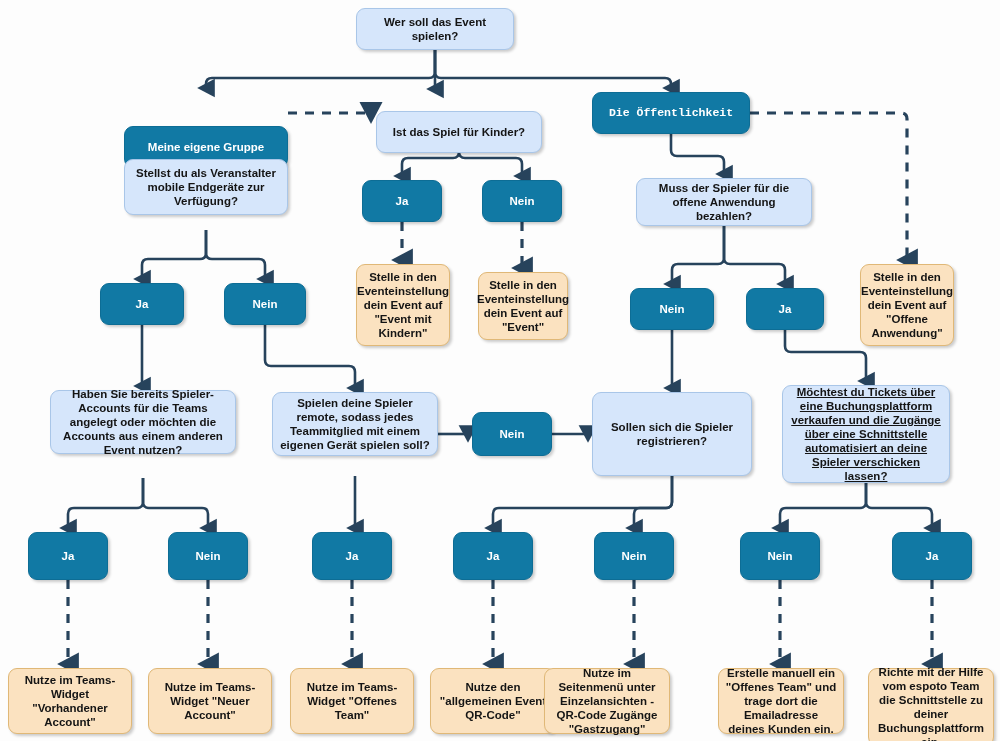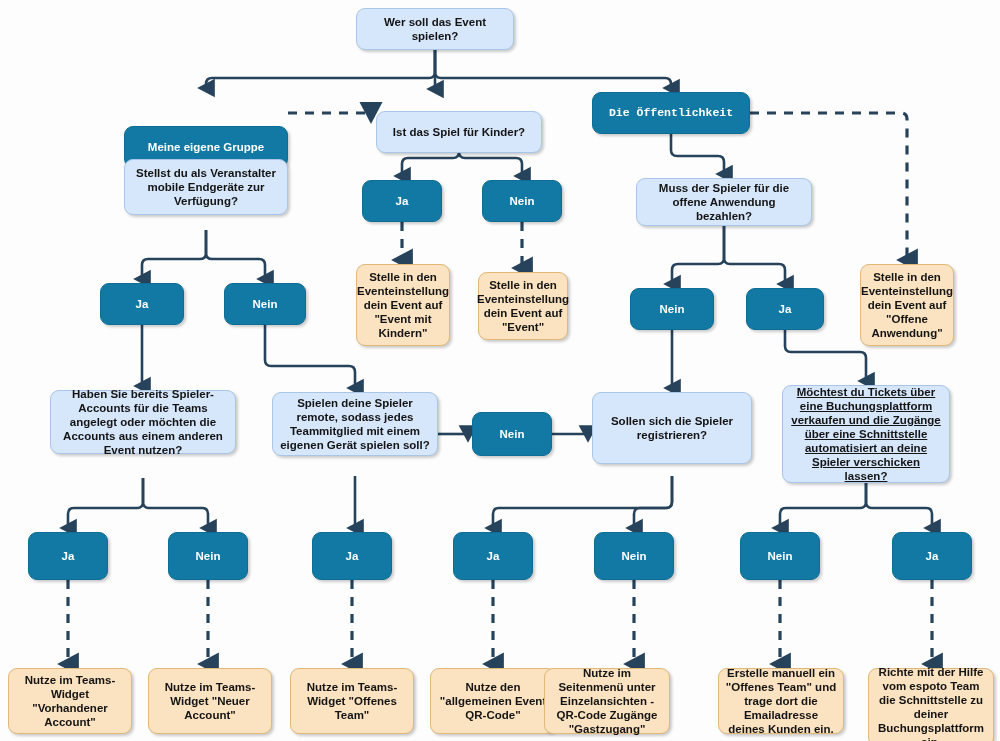--- a/index.html
+++ b/index.html
@@ -120,21 +120,21 @@
       <div class="node action" style="left: 356px; top: 264px; width: 94px; height: 82px;">Stelle in den Eventeinstellung dein Event auf "Event mit Kindern"</div>
       <div class="node action" style="left: 478px; top: 272px; width: 90px; height: 68px;">Stelle in den Eventeinstellung dein Event auf "Event"</div>
       <div class="node action" style="left: 860px; top: 264px; width: 94px; height: 82px;">Stelle in den Eventeinstellung dein Event auf "Offene Anwendung"</div>
       <div class="node answer" style="left: 100px; top: 283px; width: 84px; height: 42px;">Ja</div>
       <div class="node answer" style="left: 224px; top: 283px; width: 82px; height: 42px;">Nein</div>
       <div class="node answer" style="left: 630px; top: 288px; width: 84px; height: 42px;">Nein</div>
       <div class="node answer" style="left: 746px; top: 288px; width: 78px; height: 42px;">Ja</div>
       <div class="node question" style="left: 50px; top: 390px; width: 186px; height: 64px;">Haben Sie bereits Spieler-Accounts für die Teams angelegt oder möchten die Accounts aus einem anderen Event nutzen?</div>
       <div class="node question" style="left: 272px; top: 392px; width: 166px; height: 64px;">Spielen deine Spieler remote, sodass jedes Teammitglied mit einem eigenen Gerät spielen soll?</div>
       <div class="node answer" style="left: 472px; top: 412px; width: 80px; height: 44px;">Nein</div>
-      <div class="node question" style="left: 592px; top: 392px; width: 160px; height: 72px;">Sollen sich die Spieler registrieren?</div>
+      <div class="node question" style="left: 592px; top: 392px; width: 160px; height: 84px;">Sollen sich die Spieler registrieren?</div>
       <div class="node question" style="left: 782px; top: 385px; width: 168px; height: 98px; text-decoration: underline;">Möchtest du Tickets über eine Buchungsplattform verkaufen und die Zugänge über eine Schnittstelle automatisiert an deine Spieler verschicken lassen?</div>
       <div class="node answer" style="left: 28px; top: 532px; width: 80px; height: 48px;">Ja</div>
       <div class="node answer" style="left: 168px; top: 532px; width: 80px; height: 48px;">Nein</div>
       <div class="node answer" style="left: 312px; top: 532px; width: 80px; height: 48px;">Ja</div>
       <div class="node answer" style="left: 453px; top: 532px; width: 80px; height: 48px;">Ja</div>
       <div class="node answer" style="left: 594px; top: 532px; width: 80px; height: 48px;">Nein</div>
       <div class="node answer" style="left: 740px; top: 532px; width: 80px; height: 48px;">Nein</div>
       <div class="node answer" style="left: 892px; top: 532px; width: 80px; height: 48px;">Ja</div>
       <div class="node action" style="left: 8px; top: 668px; width: 124px; height: 66px;">Nutze im Teams-Widget "Vorhandener Account"</div>
       <div class="node action" style="left: 148px; top: 668px; width: 124px; height: 66px;">Nutze im Teams-Widget "Neuer Account"</div>

